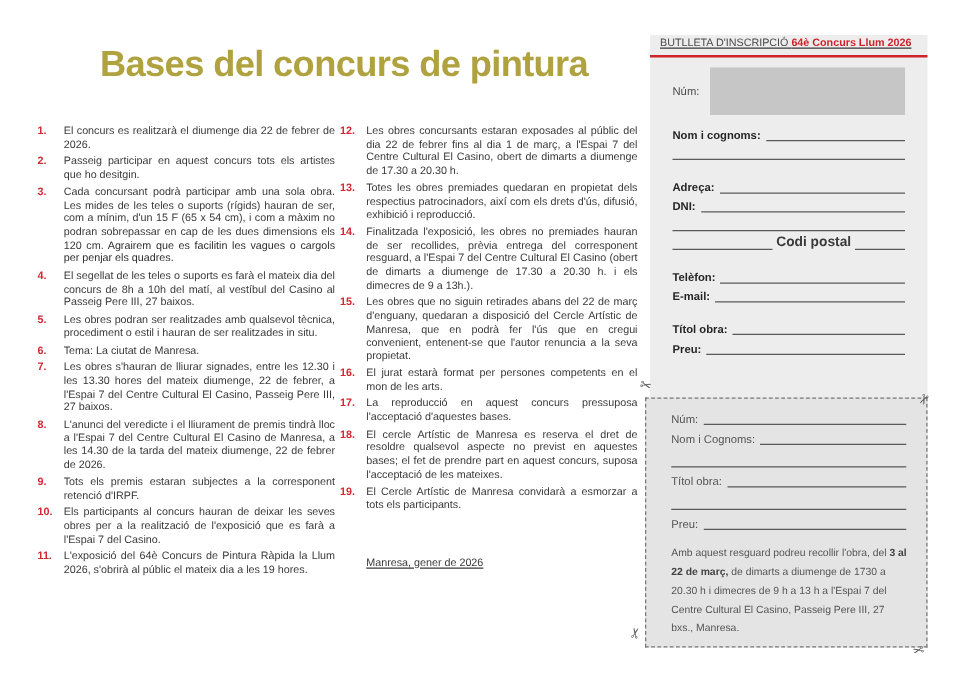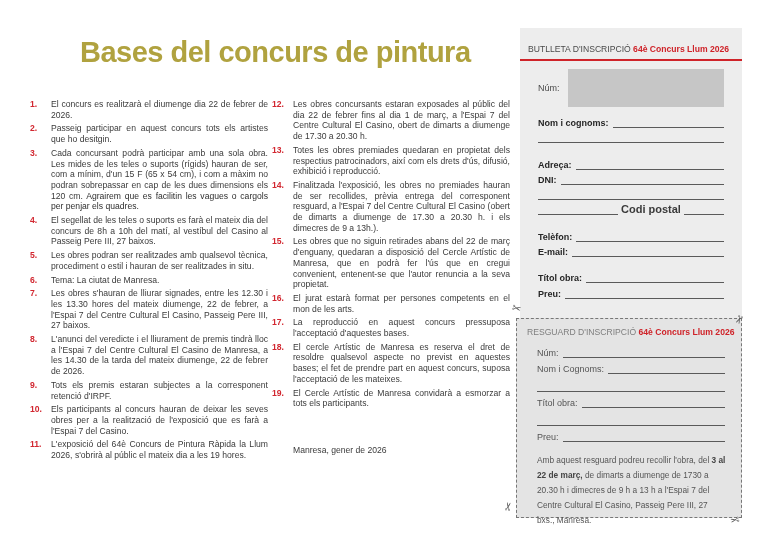--- a/index.html
+++ b/index.html
@@ -14,27 +14,27 @@
     font-size:29px; font-weight:bold; color:#b0a23f; letter-spacing:-0.5px;margin-left:12px;
   }
   
   .col { position:absolute; top:99px; width:238px; font-size:8.6px; line-height:10.7px; }
   .col-left  { left:30px; }
   .col-right { left:272px; }
   .rule { display:flex; margin-bottom:3px; }
   .rnum { flex:0 0 21px; color:#d22730; font-weight:bold; }
   .rbody { flex:1; text-align:justify; }
   .rbody b { font-weight:normal; color:#2e2e2e; }
-  .closing { margin-top:36px; padding-left:21px; font-size:8.6px; }
+  .closing { margin-top:36px; padding-left:21px; font-size:8.6px;text-decoration:underline; }
   
   .panel {
     position:absolute; left:520px; top:28px; width:222px; height:490px;
     background:#ededed;
   }
-  .p-head { padding:16px 10px 0 8px; font-size:8.6px; white-space:nowrap; }
+  .p-head { padding:1px 10px 0 8px; font-size:8.6px; white-space:nowrap;text-decoration:underline; }
   .p-head-label { color:#4a4a4a; }
   .p-head-title { color:#cf2329; font-weight:bold; }
   .p-rule { margin:5px 0 0 0; height:2px; background:#cf2329; }
   .num-row { display:flex; align-items:center; margin:8px 18px 0 18px; }
   .num-label { font-size:9px; color:#4a4a4a; margin-right:8px; }
   .num-box { flex:1; height:38px; background:#c6c6c6; }
   .fields { padding:0 18px; }
   .f-row { display:flex; align-items:flex-end; height:13px; }
   .f-label { font-size:9px; font-weight:bold; color:#262626; white-space:nowrap; padding-right:4px; }
   .f-line { flex:1; border-bottom:1px solid #5a5a5a; height:12px; }
@@ -199,23 +199,20 @@
           <span class="f-line"></span>
         </div>
       <div class="f-row mt3">
           <span class="f-label">Preu:</span>
           <span class="f-line"></span>
         </div>
     </div>
   </div>
 
   <div class="resguard">
-    <div class="r-head">
-      <span class="r-head-label">RESGUARD D'INSCRIPCIÓ </span><span class="r-head-title">64è Concurs Llum 2026</span>
-    </div>
     <div class="r-fields">
       <div class="r-row r-mt4">
           <span class="r-label">Núm:</span>
           <span class="f-line"></span>
         </div>
       <div class="r-row r-mt3">
           <span class="r-label">Nom i Cognoms:</span>
           <span class="f-line"></span>
         </div>
       <div class="r-row r-mt5">

